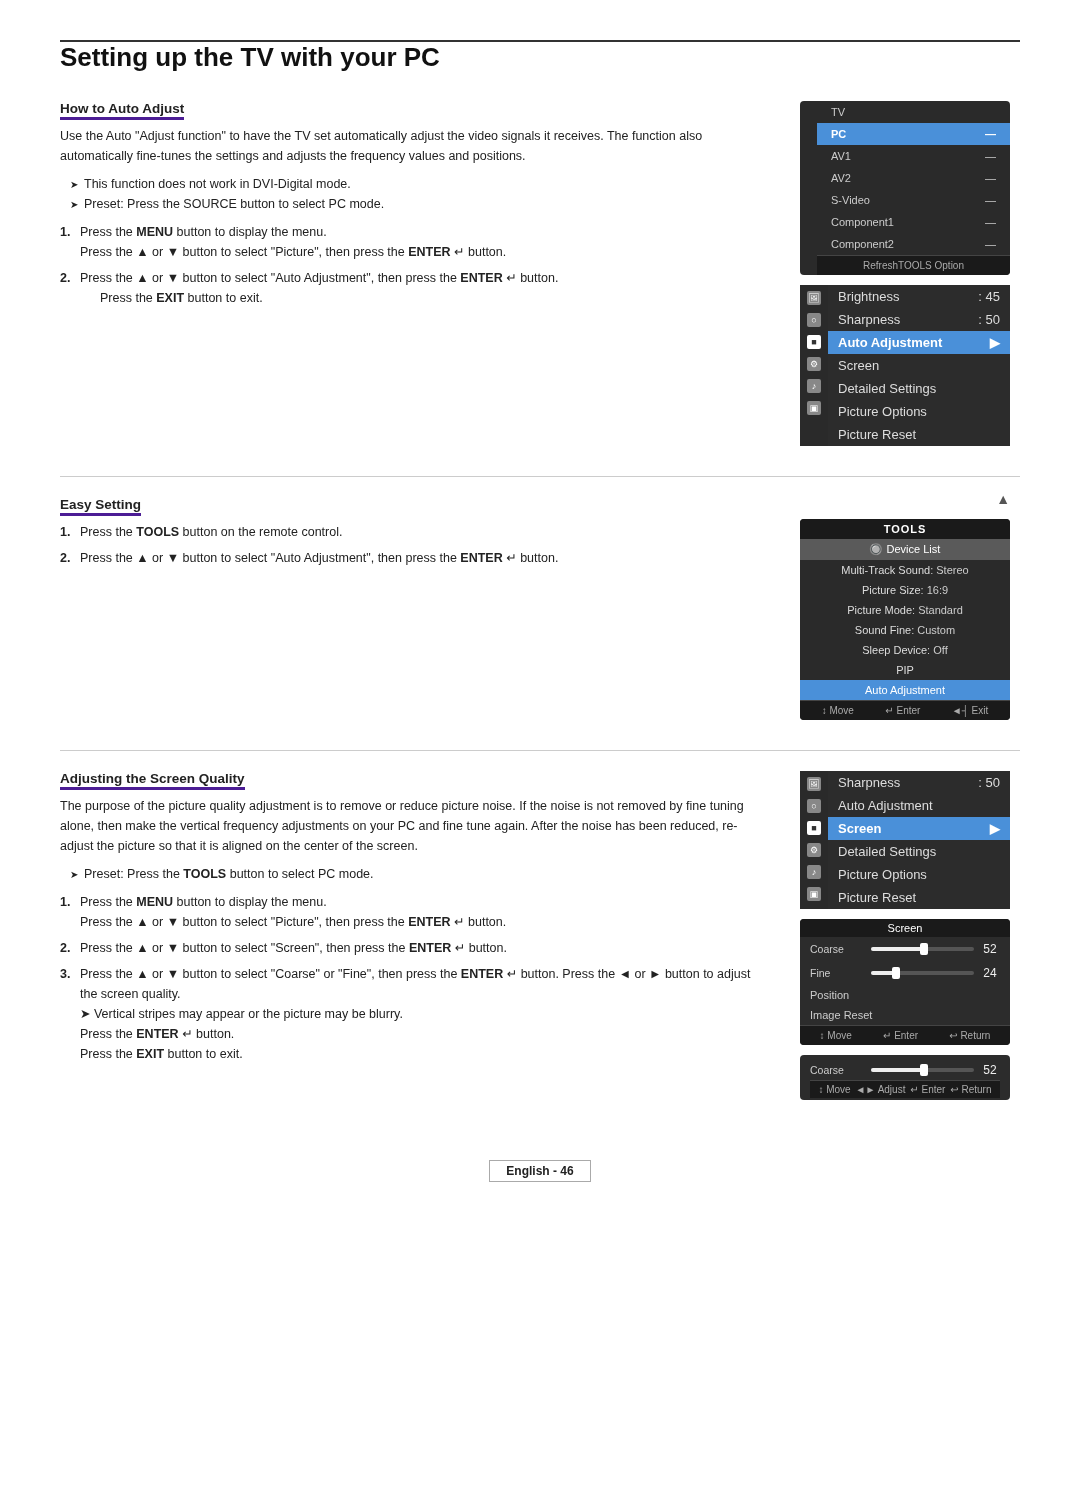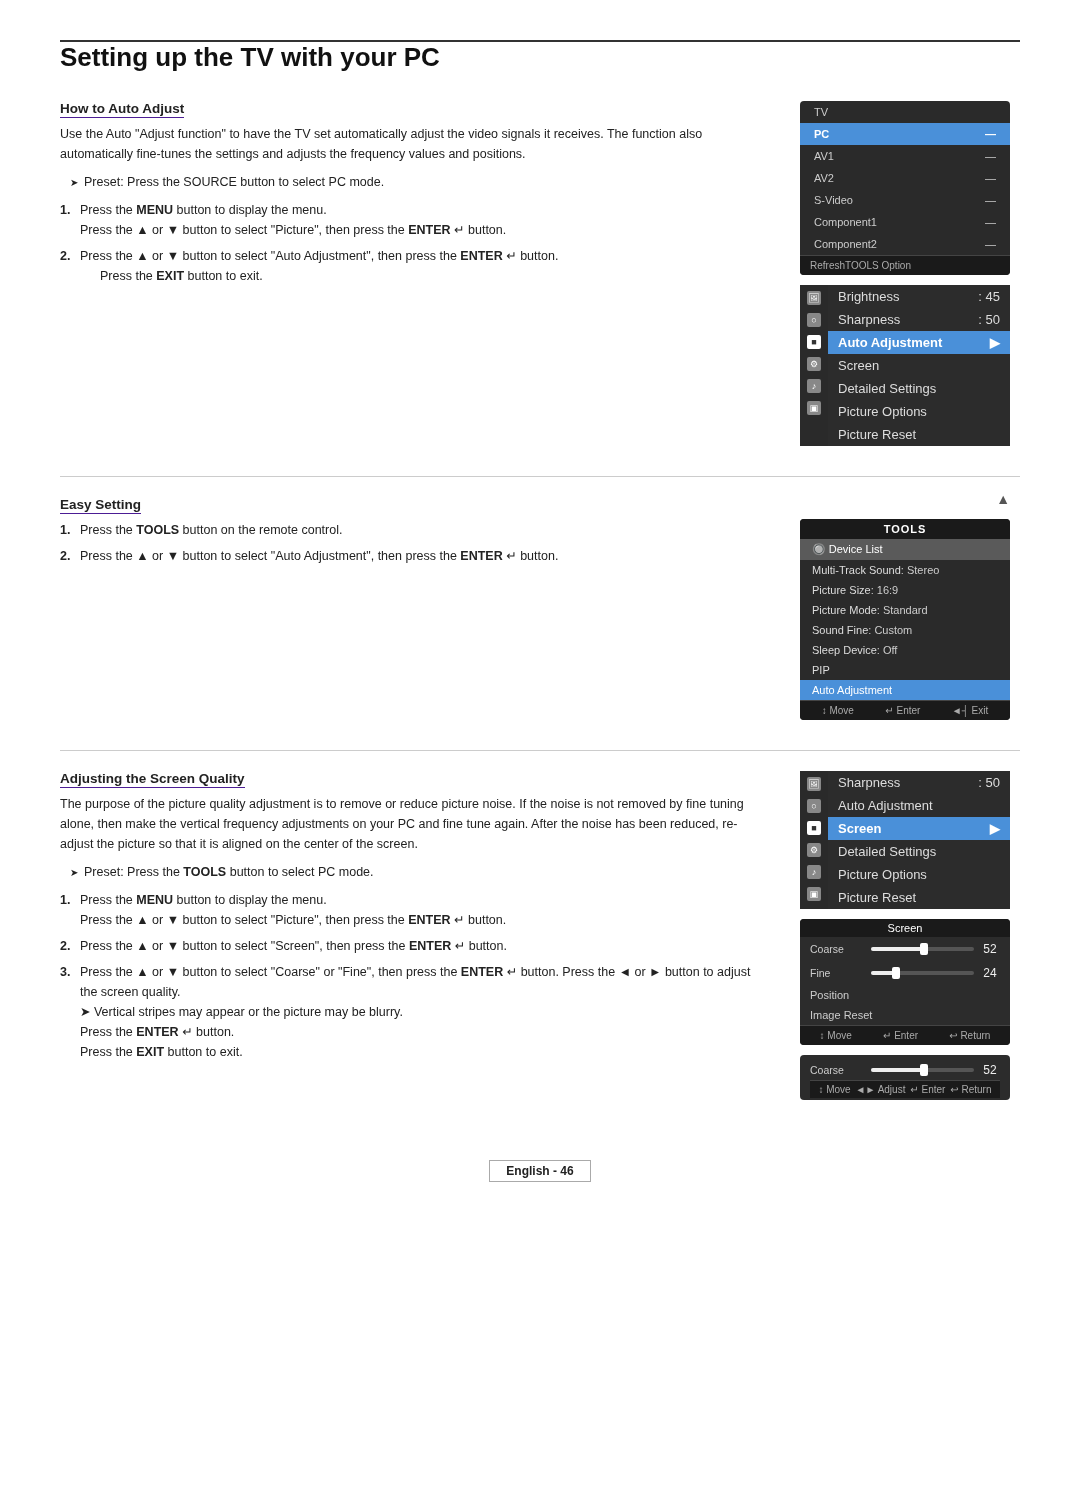--- a/index.html
+++ b/index.html
@@ -39,21 +39,21 @@
       display: flex;
       flex-direction: column;
       gap: 10px;
     }
 
     
     .section-heading {
       font-weight: bold;
       font-size: 13.5px;
       margin-bottom: 6px;
-      border-bottom: 1px solid #4c1d95;
+      border-bottom: 3px solid #4c1d95;
       display: inline-block;
       padding-bottom: 1px;
     }
 
     .section-body {
       font-size: 12.5px;
       line-height: 1.6;
       margin-bottom: 8px;
     }
 
@@ -98,36 +98,37 @@
     .indent { padding-left: 20px; }
 
     
     .tv-menu {
       background: #2a2a2a;
       color: #eee;
       font-size: 11px;
       border-radius: 4px;
       overflow: hidden;
       width: 210px;
+      padding-left: 17px;
     }
     .tv-menu-item {
       padding: 5px 14px;
       display: flex;
       justify-content: space-between;
       color: #ccc;
     }
     .tv-menu-item.selected {
       background: #4a90d9;
       color: #fff;
       font-weight: bold;
     }
     .tv-menu-footer {
       background: #1a1a1a;
       display: flex;
-      justify-content: flex-start;
+      justify-content: center;
       padding: 4px 10px;
       font-size: 10px;
       color: #aaa;
       border-top: 1px solid #444;
     }
 
     
     .picture-menu-wrapper {
       display: flex;
       gap: 0;
@@ -192,23 +193,23 @@
     .tools-title-bar {
       background: #1a1a1a;
       text-align: center;
       padding: 4px;
       color: #fff;
       font-weight: bold;
       font-size: 11px;
       letter-spacing: 1px;
     }
     .tools-row {
-      padding: 4px 12px;
-      display: flex;
-      justify-content: flex-start;
+      padding: 4px 20px;
+      display: flex;
+      justify-content: center;
     }
     .tools-row.device-list-row {
       background: #5a5a5a;
       color: #fff;
     }
     .tools-row .val {
       color: #ccc;
     }
     .tools-highlighted {
       background: #4a90d9;
@@ -346,20 +347,21 @@
 
 <div class="page-title-section">
   <h1 class="page-title">Setting up the TV with your PC</h1>
 </div>
 
 <div class="section-row">
   <div class="text-col">
     <div class="section-heading">How to Auto Adjust</div>
     <p class="section-body">Use the Auto "Adjust function" to have the TV set automatically adjust the video signals it receives. The function also automatically fine-tunes the settings and adjusts the frequency values and positions.</p>
     <ul class="bullet-list">
+      <li>This function does not work in DVI-Digital mode.</li>
       <li>Preset: Press the SOURCE button to select PC mode.</li>
     </ul>
     <ol class="numbered-list">
       <li>
         <span class="num bold">1.</span>
         Press the <span class="bold">MENU</span> button to display the menu.<br>
         Press the ▲ or ▼ button to select "Picture", then press the <span class="bold">ENTER</span> ↵ button.
       </li>
       <li style="margin-top:6px">
         <span class="num bold">2.</span>

